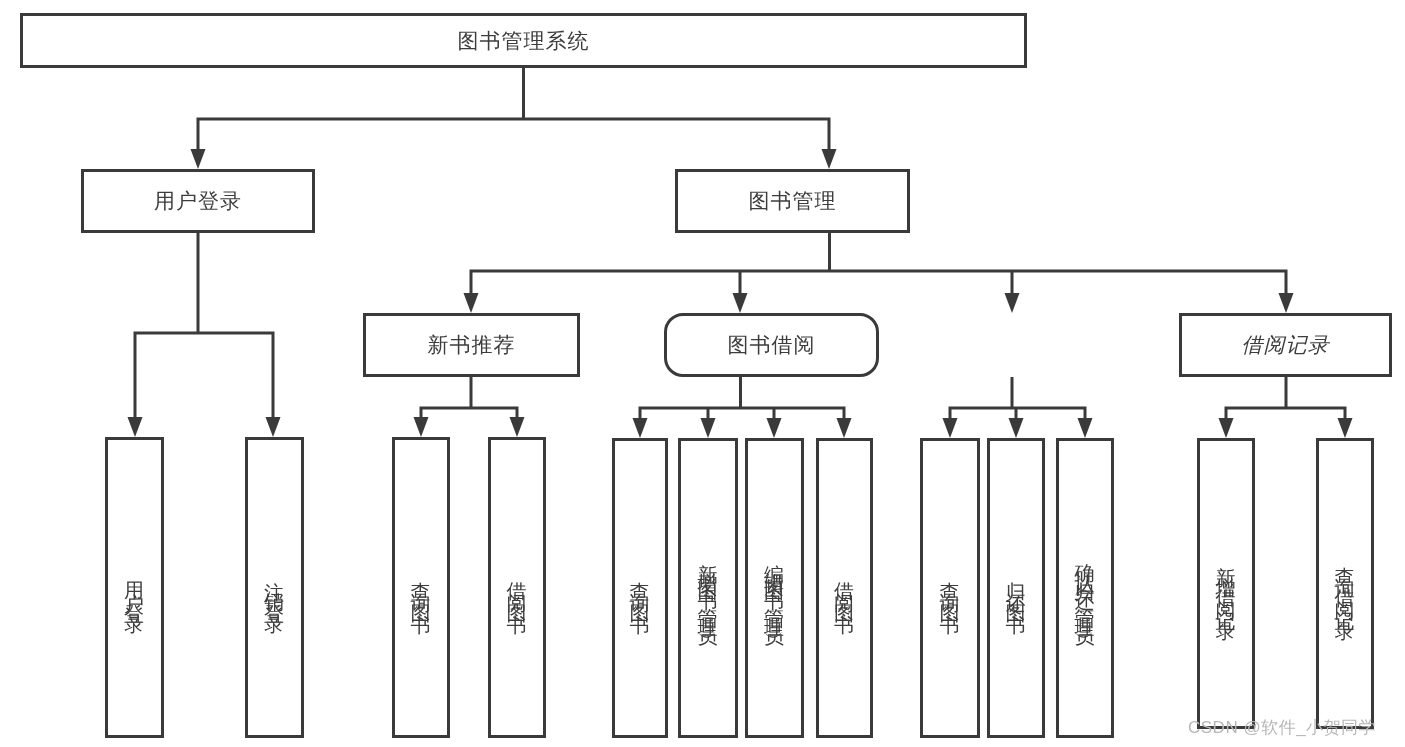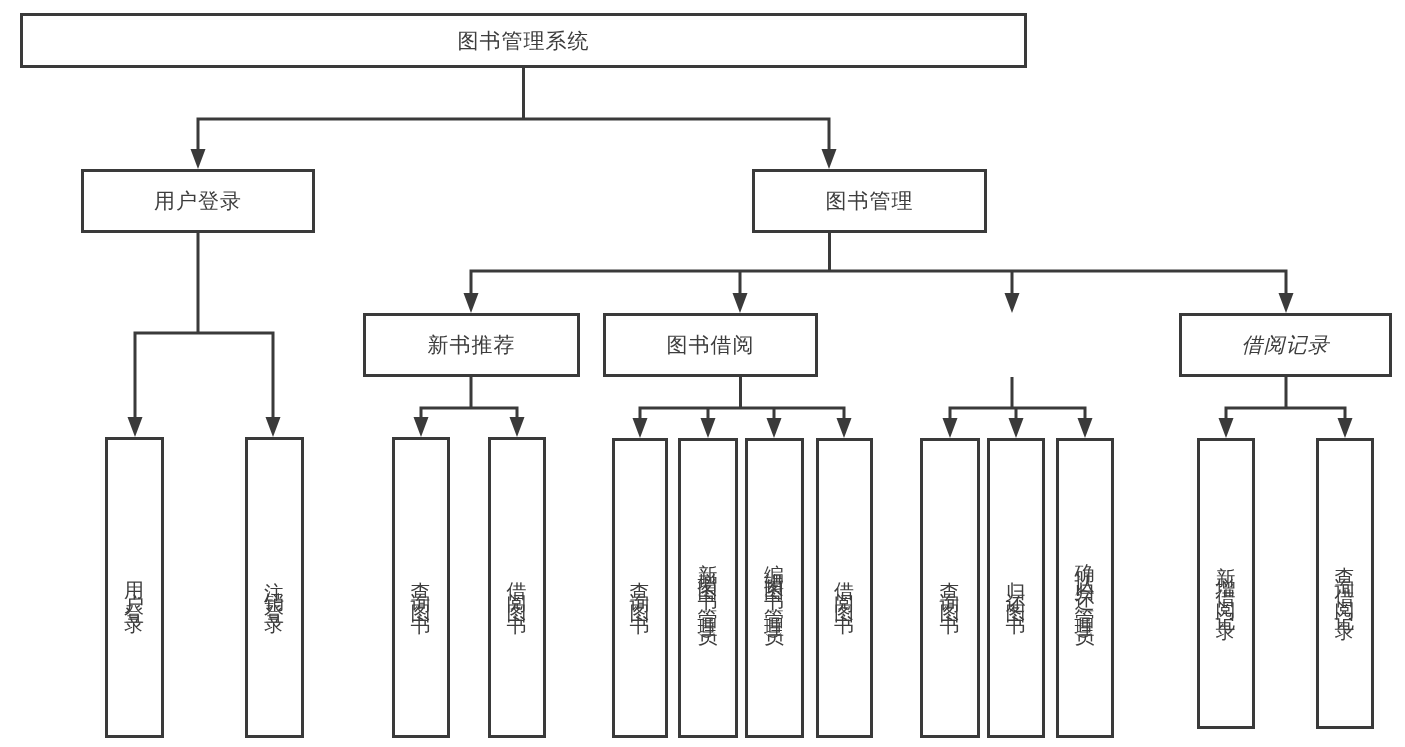--- a/index.html
+++ b/index.html
@@ -89,24 +89,24 @@
          M640 438 L632.5 418 L647.5 418 Z  M708 438 L700.5 418 L715.5 418 Z
          M774 438 L766.5 418 L781.5 418 Z  M844 438 L836.5 418 L851.5 418 Z
          M950 438 L942.5 418 L957.5 418 Z  M1016 438 L1008.5 418 L1023.5 418 Z
          M1085 438 L1077.5 418 L1092.5 418 Z
          M1226 438 L1218.5 418 L1233.5 418 Z  M1345 438 L1337.5 418 L1352.5 418 Z"></path>
   </svg>
 
   <div class="hbox" style="left:20px; top:13px; width:1007px; height:55px;">图书管理系统</div>
 
   <div class="hbox" style="left:81px; top:169px; width:234px; height:64px;">用户登录</div>
-  <div class="hbox" style="left:752px; top:169px; width:235px; height:64px;">图书管理</div>
+  <div class="hbox" style="left:675px; top:169px; width:235px; height:64px;">图书管理</div>
 
   <div class="hbox" style="left:363px; top:313px; width:217px; height:64px;">新书推荐</div>
-  <div class="hbox" style="left:603px; top:313px; width:215px; height:64px;">图书借阅</div>
+  <div class="hbox" style="left:664px; top:313px; width:215px; height:64px;border-radius:19px;">图书借阅</div>
   <div class="hbox" style="left:1179px; top:313px; width:213px; height:64px;font-style:italic;">借阅记录</div>
 
   <div class="vbox" style="left:105px; top:437px; width:59px; height:301px;">
     <span class="vtext">用户登录</span>
   </div>
   <div class="vbox" style="left:245px; top:437px; width:59px; height:301px;">
     <span class="vtext">注销登录</span>
   </div>
 
   <div class="vbox" style="left:392px; top:437px; width:58px; height:301px;">
@@ -139,14 +139,15 @@
     <span class="vtext">确认归还（管理员）</span>
   </div>
 
   <div class="vbox" style="left:1197px; top:438px; width:58px; height:291px;">
     <span class="vtext">新增借阅记录</span>
   </div>
   <div class="vbox" style="left:1316px; top:438px; width:58px; height:291px;">
     <span class="vtext">查询借阅记录</span>
   </div>
 
+  <div class="watermark">CSDN @软件_小贺同学</div>
 
 </div>
 
 </body></html>

